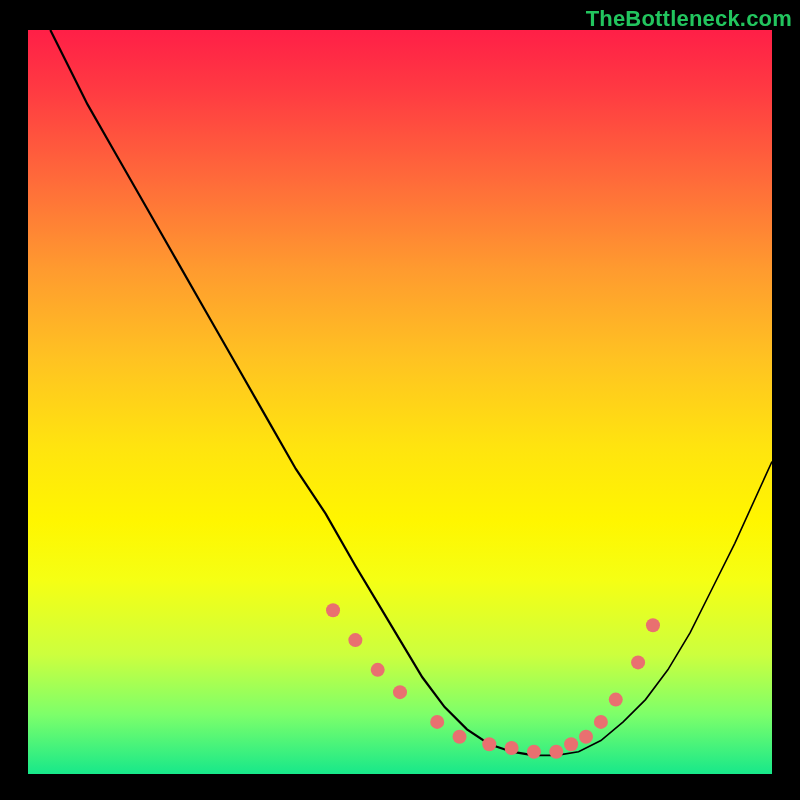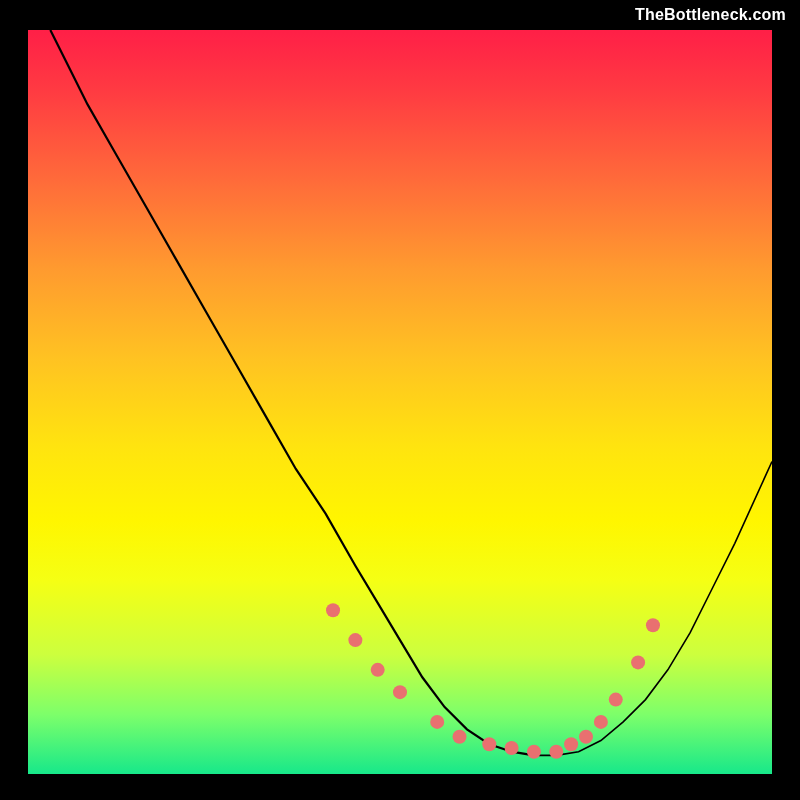--- a/index.html
+++ b/index.html
@@ -13,23 +13,23 @@
   }
   .frame {
     position: relative;
     width: 800px;
     height: 800px;
     background: #000;
   }
   .watermark {
     position: absolute;
     top: 6px;
-    right: 14px;
-    color: #ffffff;
-    font-size: 16px;
+    right: 8px;
+    color: #22c55e;
+    font-size: 22px;
     font-weight: 600;
     letter-spacing: 0.2px;
     z-index: 10;
   }
   .plot-outer {
     position: absolute;
     left: 28px;
     top: 30px;
     width: 744px;
     height: 744px;

